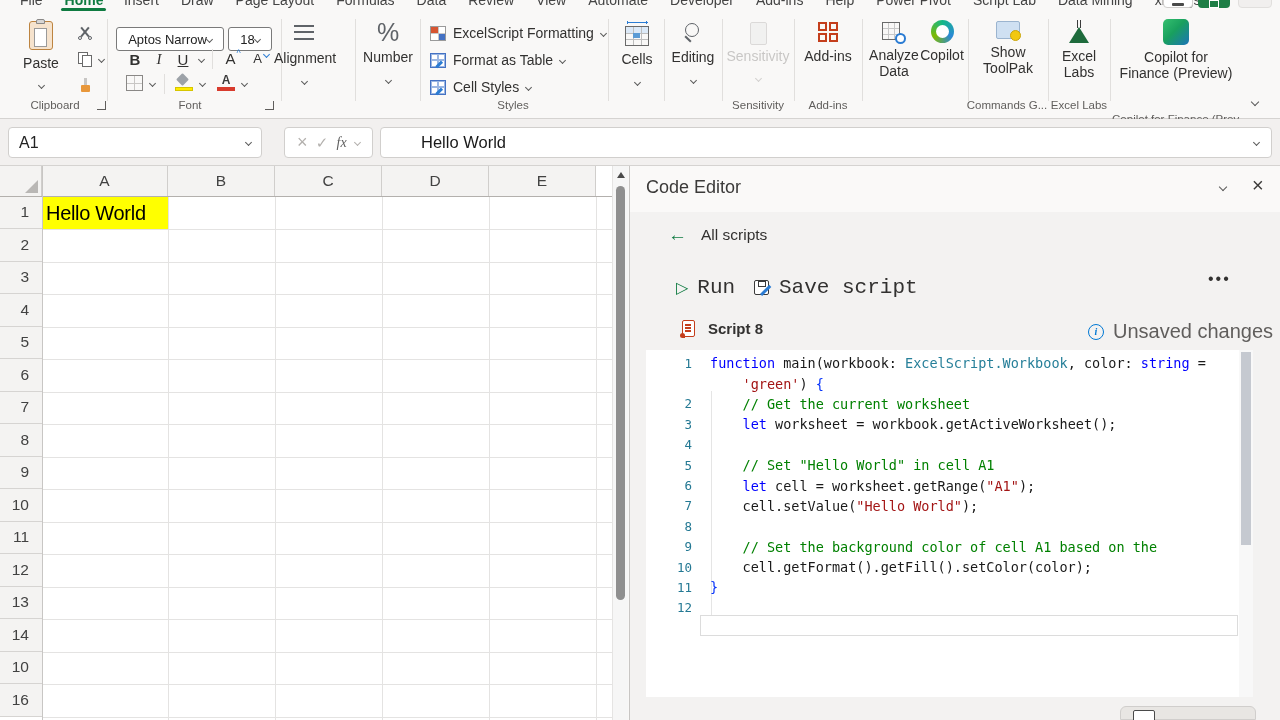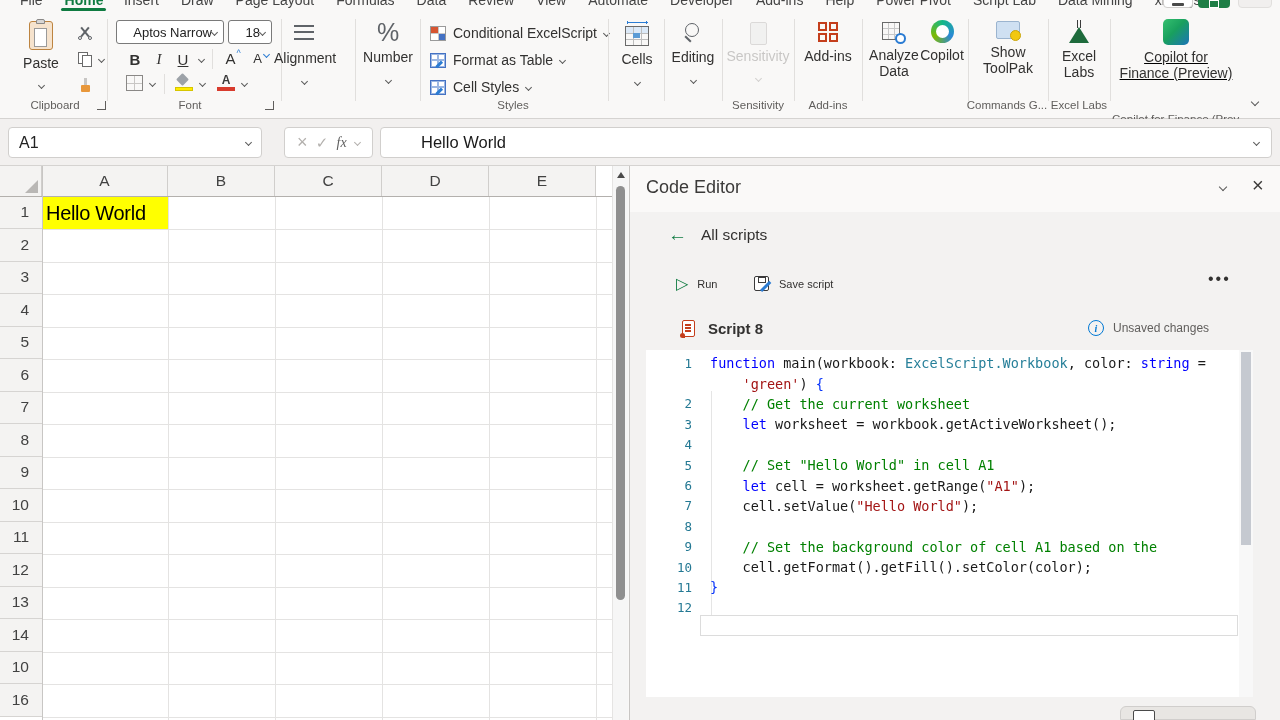--- a/index.html
+++ b/index.html
@@ -17,21 +17,21 @@
   
   #ribbon { position:absolute; left:0; top:11px; width:1280px; height:108px; background:#f9f8f7; border-bottom:1px solid #d5d3d1; }
   .rdiv { position:absolute; top:8px; height:82px; width:1px; background:#e1dfdd; }
   .glabel { position:absolute; top:88px; font-size:11.5px; color:#605e5c; text-align:center; white-space:nowrap; }
   .launcher { position:absolute; width:9px; height:9px; border-right:1.5px solid #605e5c; border-bottom:1.5px solid #605e5c; }
   .chev { display:inline-block; width:6px; height:6px; border-right:1.5px solid #5a5a5a; border-bottom:1.5px solid #5a5a5a; transform:rotate(45deg); }
   .chev.sm { width:5px; height:5px; }
   .chev.gray { border-color:#b3b0ad; }
   .btn-label { font-size:14px; color:#323130; text-align:center; white-space:nowrap; }
   .bigbtn { position:absolute; text-align:center; cursor:pointer; }
-  .combo { position:absolute; height:24px; background:#fff; border:1px solid #7a7a7a; border-radius:3px; font-size:13px; color:#222; display:flex; align-items:center; padding:0 6px; justify-content:flex-end; cursor:pointer; }
+  .combo { position:absolute; height:24px; background:#fff; border:1px solid #7a7a7a; border-radius:3px; font-size:13px; color:#222; display:flex; align-items:center; padding:0 6px; justify-content:center; cursor:pointer;margin-top:7px; }
   .fbtn { position:absolute; cursor:pointer; display:flex; align-items:center; justify-content:center; }
   .styles-row { position:absolute; left:430px; display:flex; align-items:center; gap:7px; font-size:14px; color:#323130; cursor:pointer; white-space:nowrap; }
 
   
   .clipboard-ic { position:relative; width:24px; height:29px; background:#f6e3cd; border:1.5px solid #bd8440; border-radius:3px; }
   .clipboard-ic .page { position:absolute; left:4px; top:6px; width:13px; height:19px; background:#fff; border:1px solid #9a9a9a; }
   .clipboard-ic .clip { position:absolute; left:6px; top:-3px; width:9px; height:5px; background:#d8d6d4; border:1px solid #8a8886; border-radius:2px 2px 0 0; }
   .scissors { position:relative; width:16px; height:14px; }
   .scissors i { position:absolute; left:7px; top:0; width:2px; height:12px; background:#5f6368; }
   .scissors i:nth-child(1){ transform:rotate(40deg);} .scissors i:nth-child(2){ transform:rotate(-40deg);}
@@ -115,32 +115,32 @@
   #grid-vscroll .up { position:absolute; left:4px; top:6px; width:0; height:0; border-left:4px solid transparent; border-right:4px solid transparent; border-bottom:6px solid #4a4a4a; }
   #grid-vscroll .thumb { position:absolute; left:3px; top:20px; width:9px; height:414px; background:#8f8f8f; border-radius:5px; }
   #panel-divider { position:absolute; left:629px; top:166px; width:1px; height:554px; background:#c8c6c4; }
 
   
   #panel { position:absolute; left:630px; top:166px; width:650px; height:554px; background:#f3f2f1; }
   #panel-titlebar { position:absolute; left:0; top:0; width:650px; height:46px; background:#faf9f8; }
   #panel-title { position:absolute; left:16px; top:11px; font-size:18px; color:#3b3a39; }
   #panel-collapse { position:absolute; left:590px; top:18px; cursor:pointer; }
   #panel-close { position:absolute; left:622px; top:8px; font-size:20px; color:#3b3a39; cursor:pointer; }
-  .prow-text { font-size:11px; color:#323130; }
+  .prow-text { font-size:21px; color:#323130;font-family:Liberation Mono, monospace; }
   #back-row { position:absolute; left:38px; top:60px; display:flex; align-items:center; gap:14px; cursor:pointer; }
   #back-arrow { color:#0f7b41; font-size:19px; line-height:16px; }
   #back-label { font-size:15.5px; color:#323130; }
   #run-btn { position:absolute; left:46px; top:110px; display:flex; align-items:center; gap:9px; cursor:pointer; }
   #run-icon { color:#0f7b41; font-size:16px; line-height:16px; }
   #save-btn { position:absolute; left:124px; top:110px; display:flex; align-items:center; gap:10px; cursor:pointer; }
   #more-btn { position:absolute; left:578px; top:104px; font-size:16px; letter-spacing:2px; color:#323130; cursor:pointer; }
   #script-row { position:absolute; left:52px; top:154px; display:flex; align-items:center; gap:13px; }
   #script-name { font-size:15px; font-weight:bold; color:#323130; }
   #status-row { position:absolute; left:458px; top:154px; display:flex; align-items:center; gap:9px; }
-  #status-text { font-size:12px; color:#605e5c; }
+  #status-text { font-size:20px; color:#605e5c; }
 
   
   #code-area { position:absolute; left:16px; top:184px; width:607px; height:347px; background:#fff; overflow:hidden; }
   .crow { display:flex; height:20.4px; align-items:center; }
   .lnum { width:46px; flex:0 0 auto; text-align:right; font-family:"DejaVu Sans Mono","Liberation Mono",monospace; font-size:12.5px; color:#237893; padding-right:0; }
   .ltext { margin-left:18px; font-family:"DejaVu Sans Mono","Liberation Mono",monospace; font-size:13.5px; white-space:pre; }
   .tk-kw{color:#0000ff;} .tk-ty{color:#267f99;} .tk-str{color:#a31515;} .tk-cm{color:#008000;} .tk-pl{color:#1a1a1a;} .tk-br{color:#0431fa;}
   #indent-guide { position:absolute; left:65px; top:41px; width:1px; height:224px; background:#e5e5e5; }
   #active-line-box { position:absolute; left:54px; top:265px; width:538px; height:21px; border:1px solid #dcdcdc; }
   #code-vscroll { position:absolute; right:0; top:0; width:14px; height:347px; background:#f8f8f8; }
@@ -274,21 +274,21 @@
   </div>
   <div class="rdiv" style="left:420px;"></div>
 
   <div class="styles-row" style="top:14px;">
     <div class="cf-ic">
         <i></i>
         <i></i>
         <i></i>
         <i></i>
       </div>
-    <span>Conditional ExcelScript</span>
+    <span>ExcelScript Formatting</span>
       <span class="chev sm"></span>
   </div>
   <div class="styles-row" style="top:41px;">
     <div class="tbl-ic pen">
         <i></i>
         <i></i>
         <i></i>
         <i></i>
       </div>
     <span>Format as Table</span>
@@ -374,21 +374,21 @@
     <div class="flask-ic" style="margin:0 auto;">
         <div class="n"></div>
         <div class="b"></div>
       </div>
     <div class="btn-label" style="margin-top:4px;">Excel</div>
     <div class="btn-label">Labs</div>
   </div>
   <div class="glabel" style="left:1046px;width:66px;">Excel Labs</div>
   <div class="rdiv" style="left:1110px;"></div>
 
-  <div class="bigbtn" style="left:1114px;top:8px;width:124px;text-decoration:underline;">
+  <div class="bigbtn" style="left:1114px;top:8px;width:124px;">
     <div class="cfin-ic" style="margin:0 auto;"></div>
     <div class="btn-label" style="margin-top:4px;">Copilot for</div>
     <div class="btn-label">Finance (Preview)</div>
   </div>
   <div class="glabel" style="left:1112px;width:136px;margin-top:14px;">Copilot for Finance (Prev...</div>
   <span class="chev abs" style="left:1252px;top:88px;"></span>
 </div>
 
 <div id="formula-bar">
   <div class="fb-box" id="name-box">

